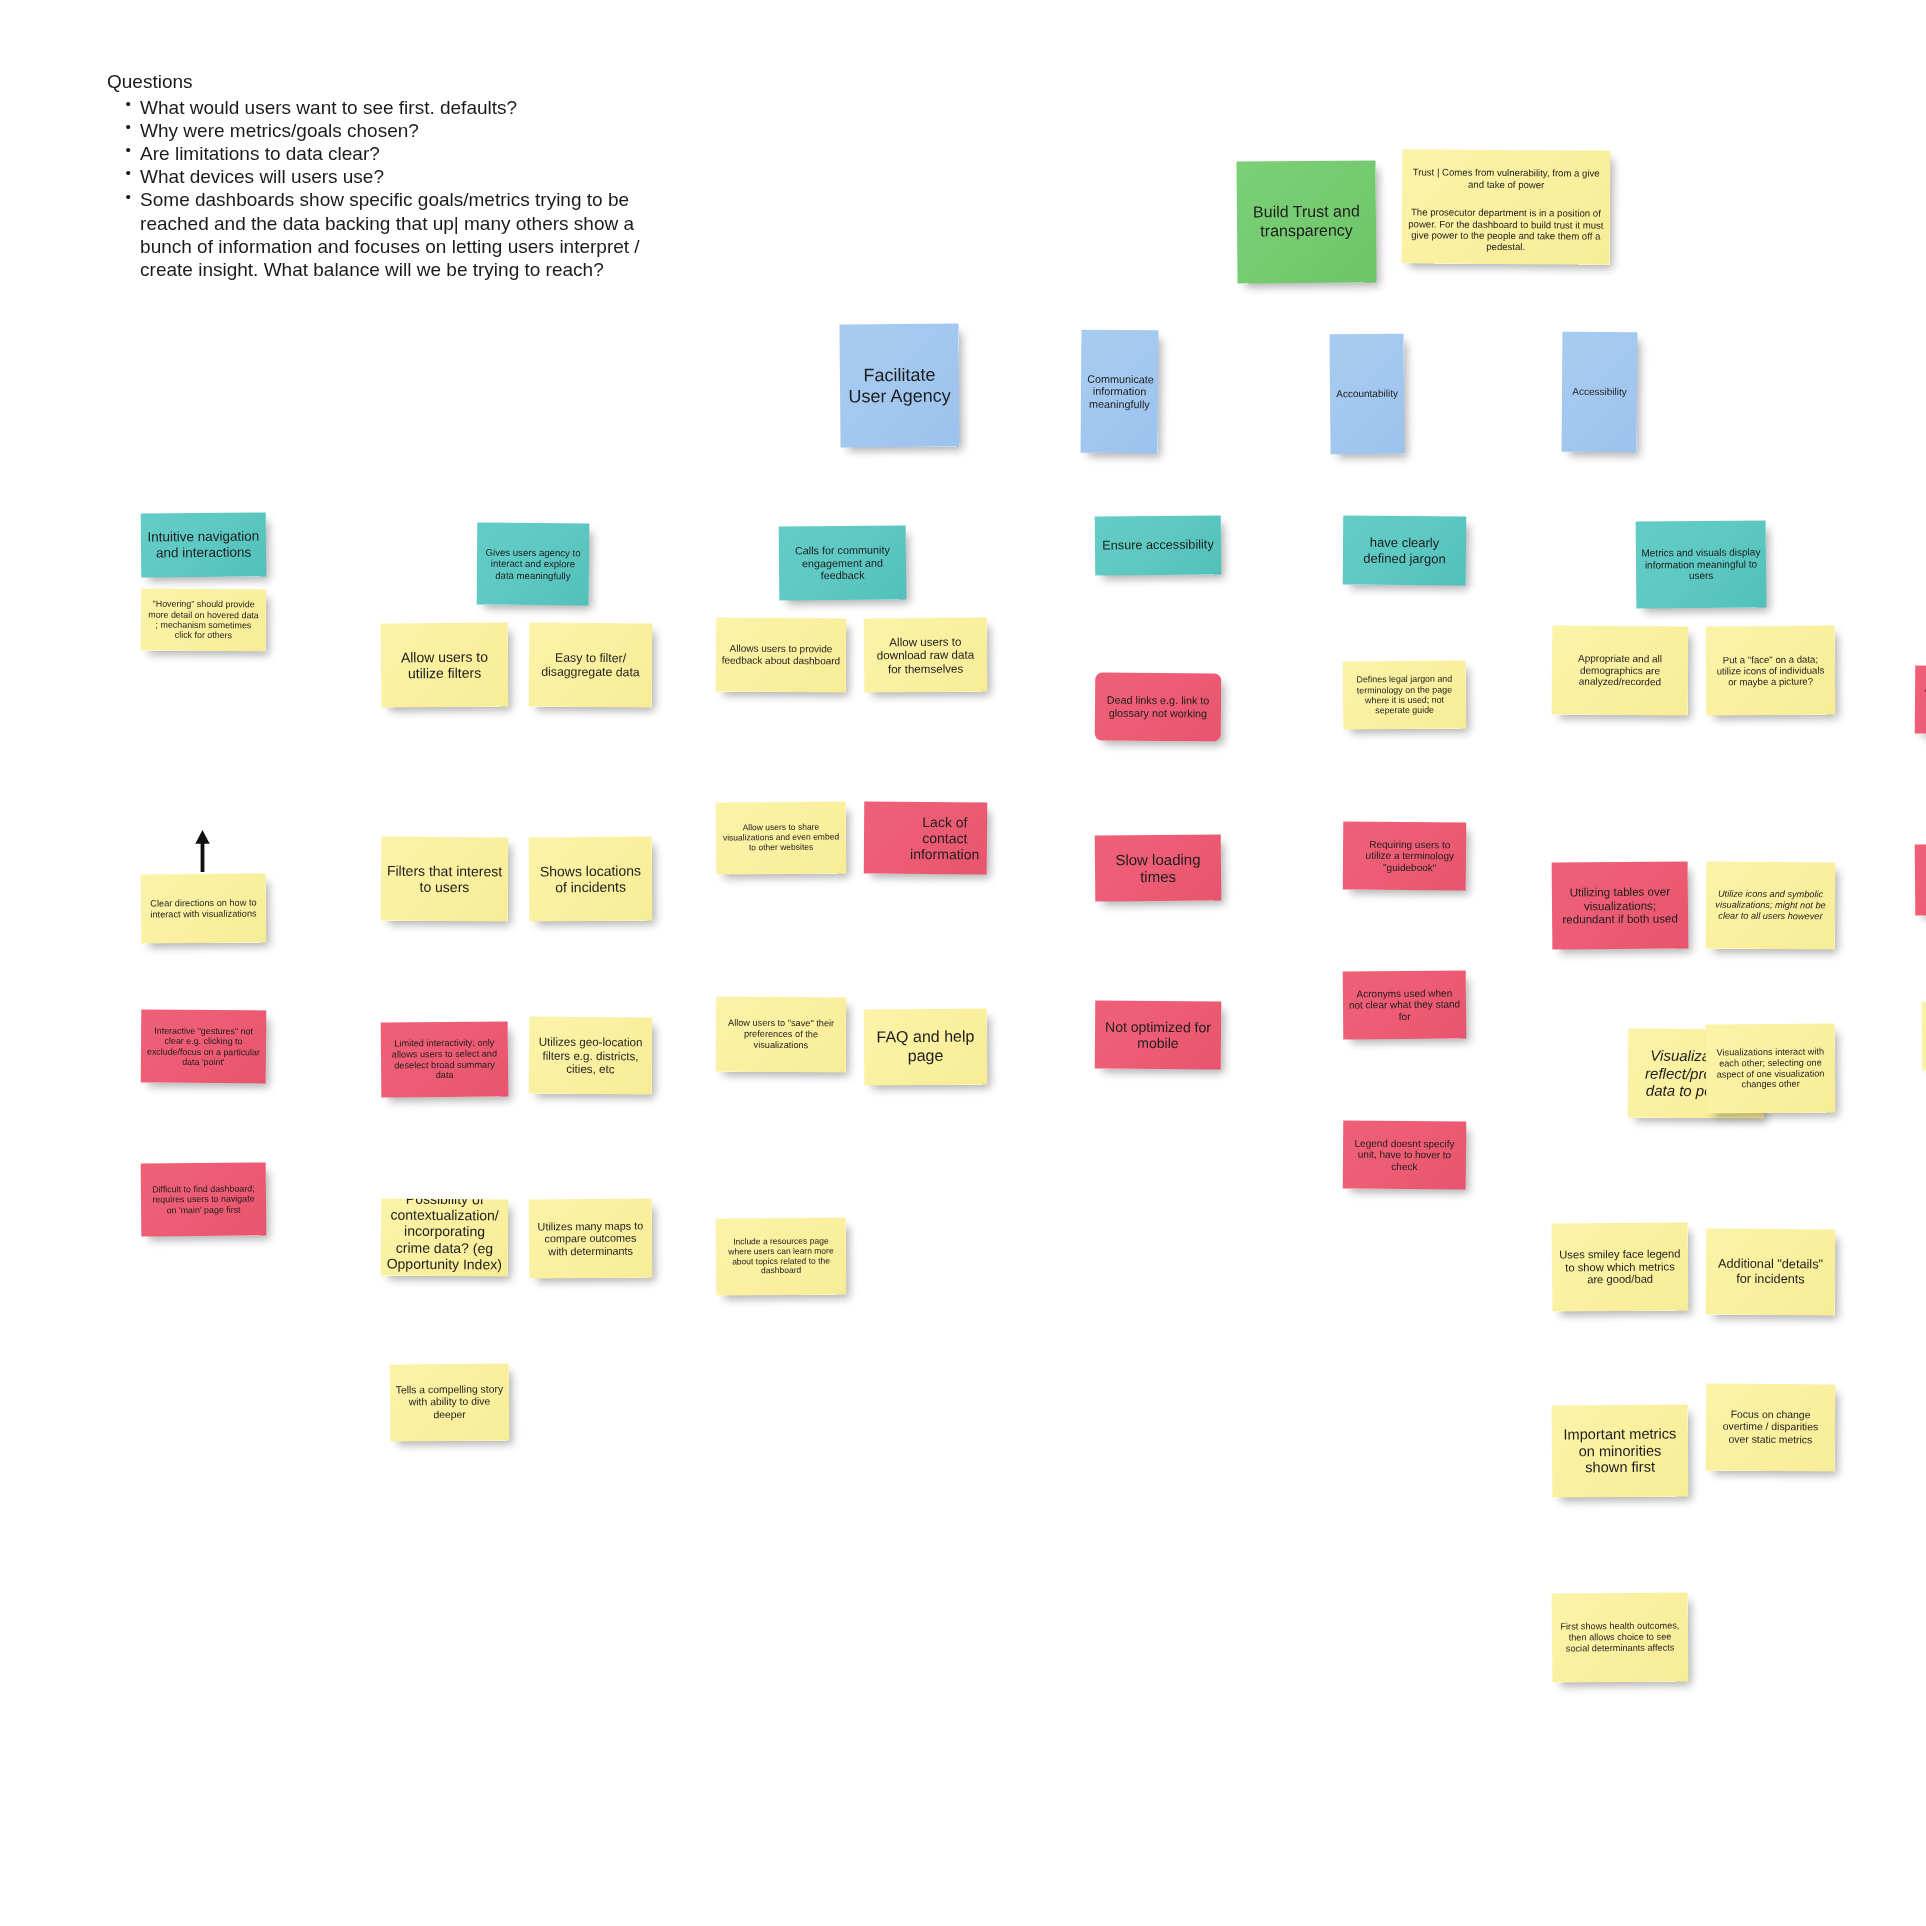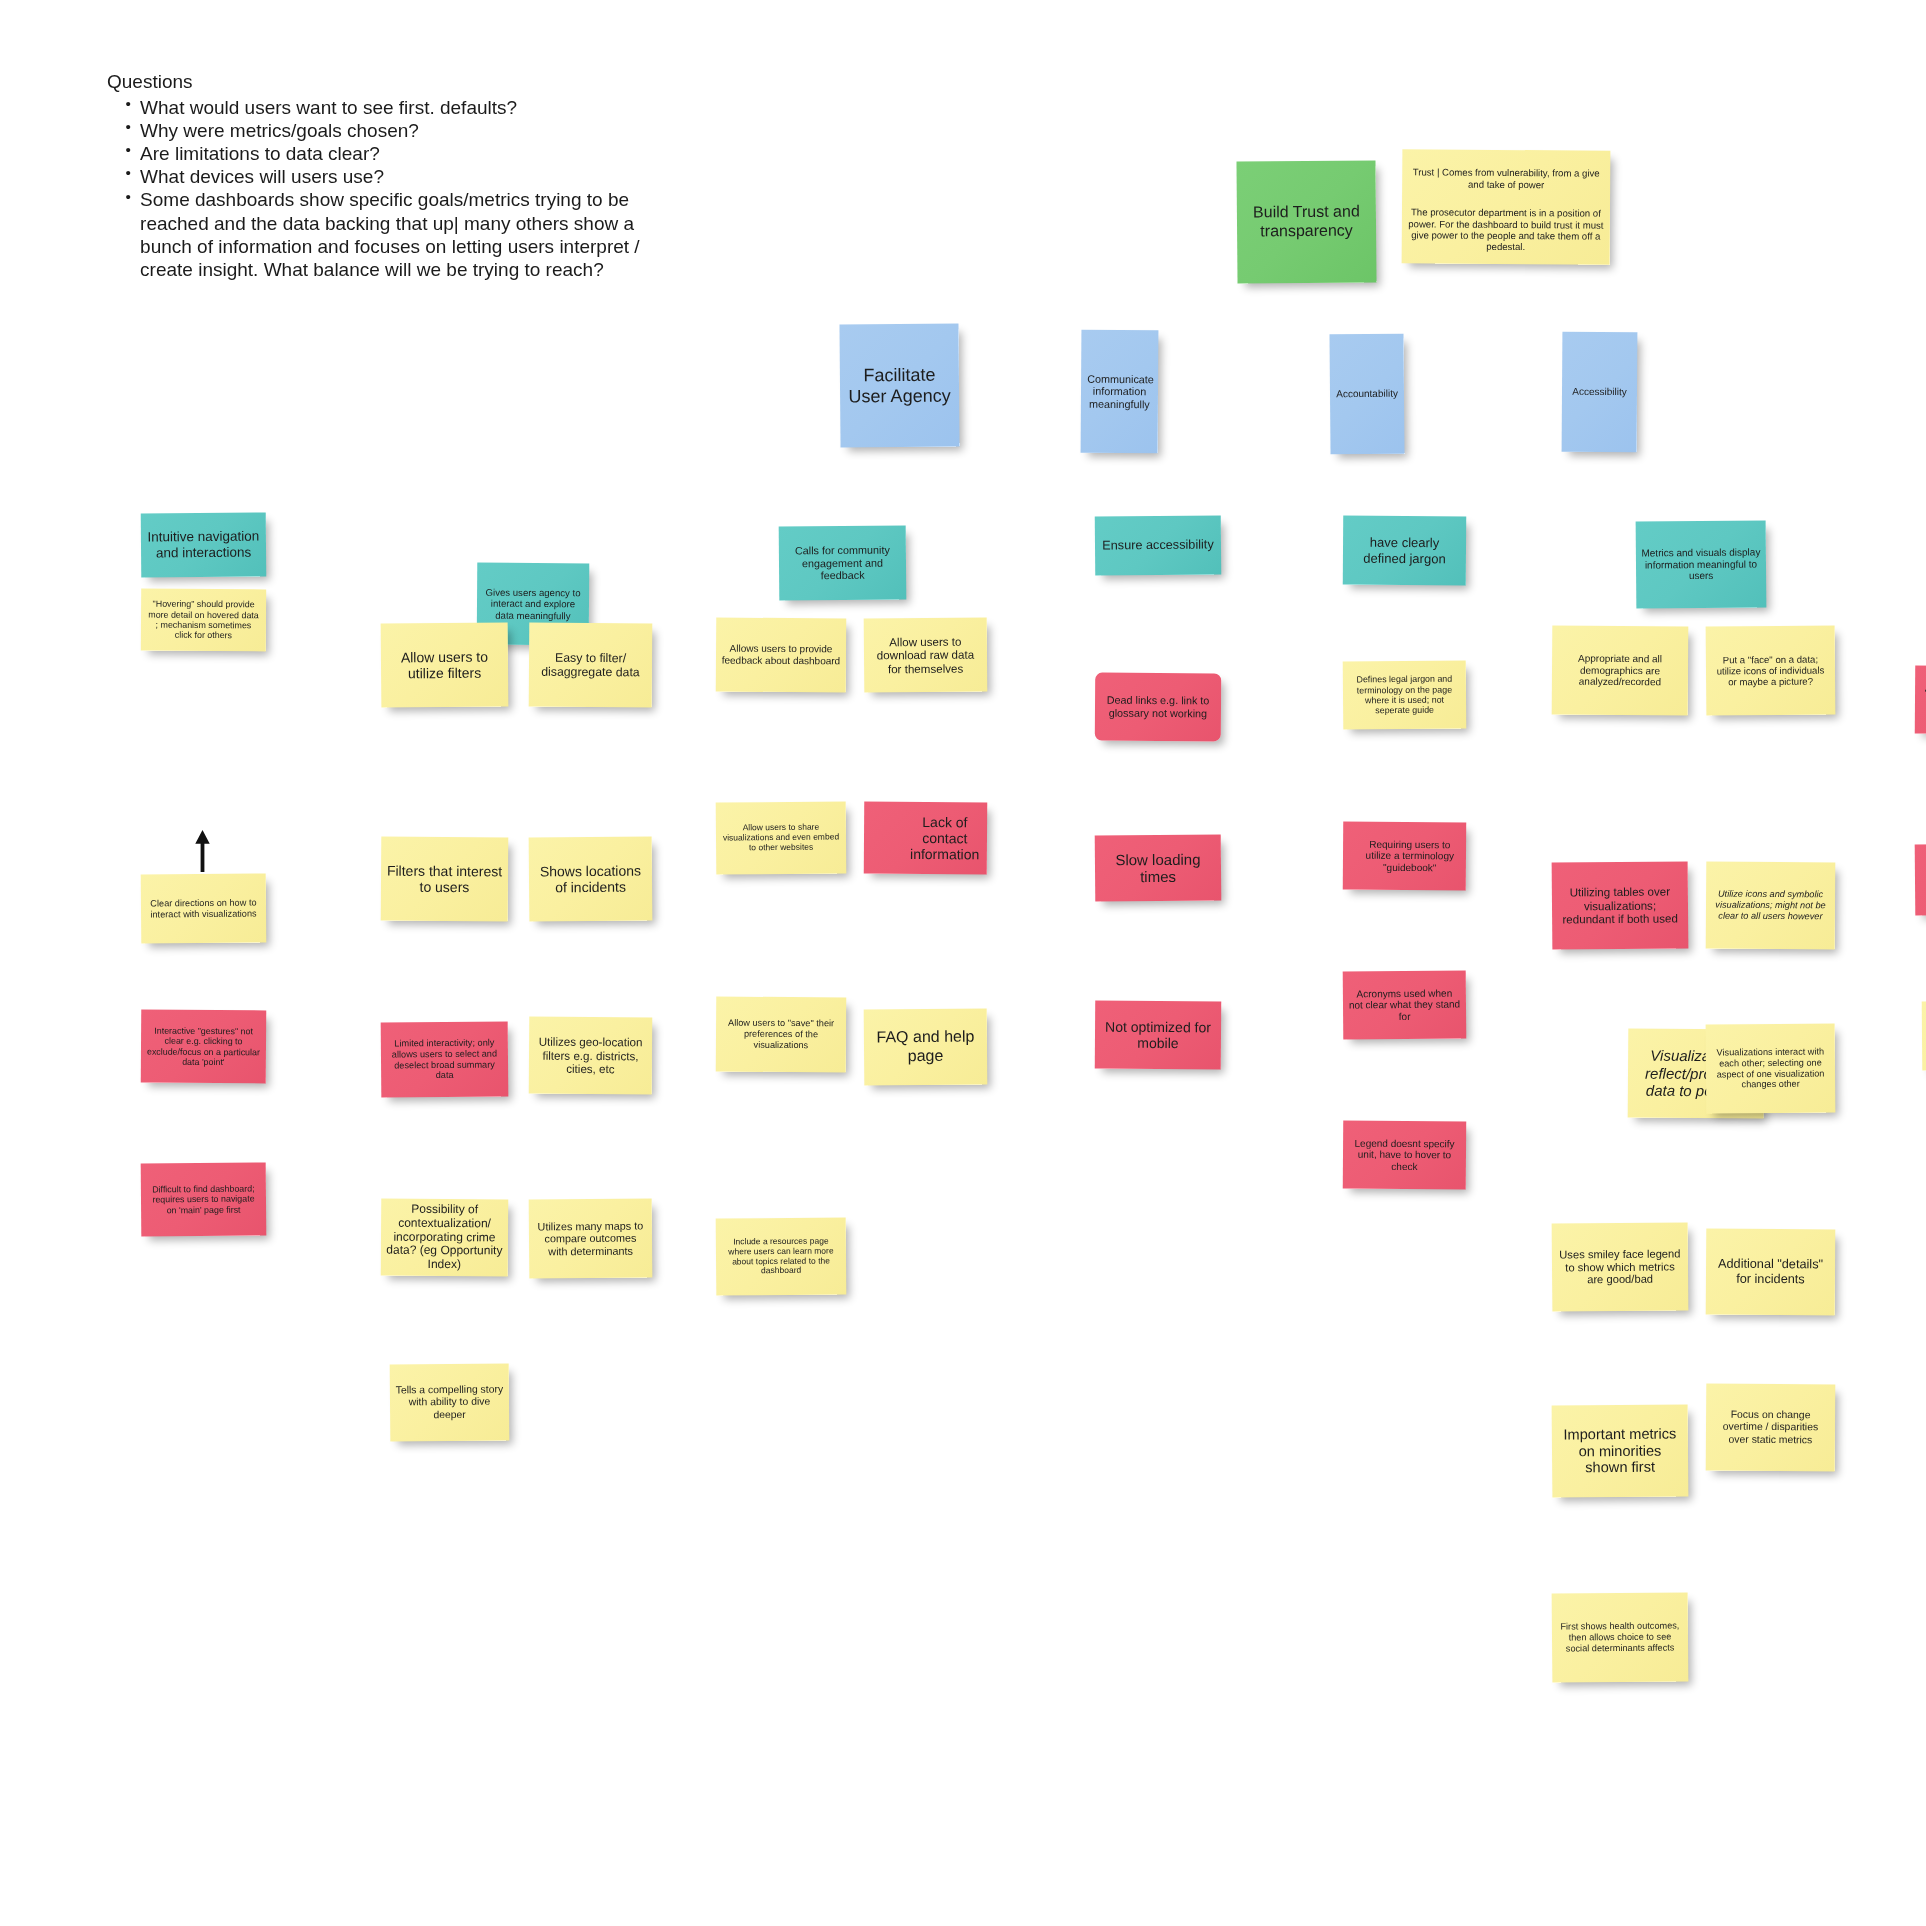--- a/index.html
+++ b/index.html
@@ -111,42 +111,42 @@
   <div class="note yellow skew1" style="left:141px;top:874px;width:125px;height:69px;font-size:9.2px;">
     <span>Clear directions on how to interact with visualizations</span>
   </div>
   <div class="note red skew2" style="left:141px;top:1010px;width:125px;height:73px;font-size:8.9px;">
     <span>Interactive "gestures" not clear e.g. clicking to exclude/focus on a particular data 'point'</span>
   </div>
   <div class="note red skew1" style="left:141px;top:1163px;width:125px;height:73px;font-size:8.9px;">
     <span>Difficult to find dashboard; requires users to navigate on 'main' page first</span>
   </div>
 
-  <div class="note teal skew2" style="left:477px;top:523px;width:112px;height:82px;font-size:9.6px;margin-top:40px;">
+  <div class="note teal skew2" style="left:477px;top:523px;width:112px;height:82px;font-size:9.6px;">
     <span>Gives users agency to interact and explore data meaningfully</span>
   </div>
   <div class="note yellow skew1" style="left:381px;top:623px;width:127px;height:84px;font-size:14px;">
     <span>Allow users to utilize filters</span>
   </div>
   <div class="note yellow skew2" style="left:529px;top:623px;width:123px;height:84px;font-size:12.3px;">
     <span>Easy to filter/ disaggregate data</span>
   </div>
   <div class="note yellow skew2" style="left:381px;top:837px;width:127px;height:84px;font-size:14px;">
     <span>Filters that interest to users</span>
   </div>
   <div class="note yellow skew1" style="left:529px;top:837px;width:123px;height:84px;font-size:14px;">
     <span>Shows locations of incidents</span>
   </div>
   <div class="note red skew1" style="left:381px;top:1022px;width:127px;height:75px;font-size:9.2px;">
     <span>Limited interactivity; only allows users to select and deselect broad summary data</span>
   </div>
   <div class="note yellow skew2" style="left:529px;top:1017px;width:123px;height:77px;font-size:11.6px;">
     <span>Utilizes geo-location filters e.g. districts, cities, etc</span>
   </div>
-  <div class="note yellow skew2" style="left:381px;top:1199px;width:127px;height:77px;font-size:12px;">
+  <div class="note yellow skew2" style="left:381px;top:1199px;width:127px;height:77px;font-size:14px;align-items:flex-end;">
     <span>Possibility of contextualization/ incorporating crime data? (eg Opportunity Index)</span>
   </div>
   <div class="note yellow skew1" style="left:529px;top:1199px;width:123px;height:79px;font-size:10.8px;">
     <span>Utilizes many maps to compare outcomes with determinants</span>
   </div>
   <div class="note yellow skew1" style="left:390px;top:1364px;width:119px;height:77px;font-size:10.4px;">
     <span>Tells a compelling story with ability to dive deeper</span>
   </div>
 
   <div class="note teal skew1" style="left:779px;top:526px;width:127px;height:74px;font-size:10.8px;">

